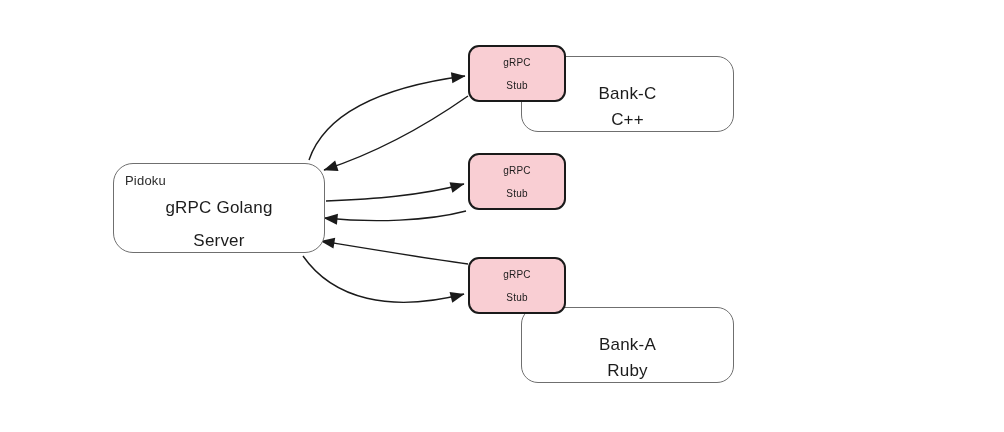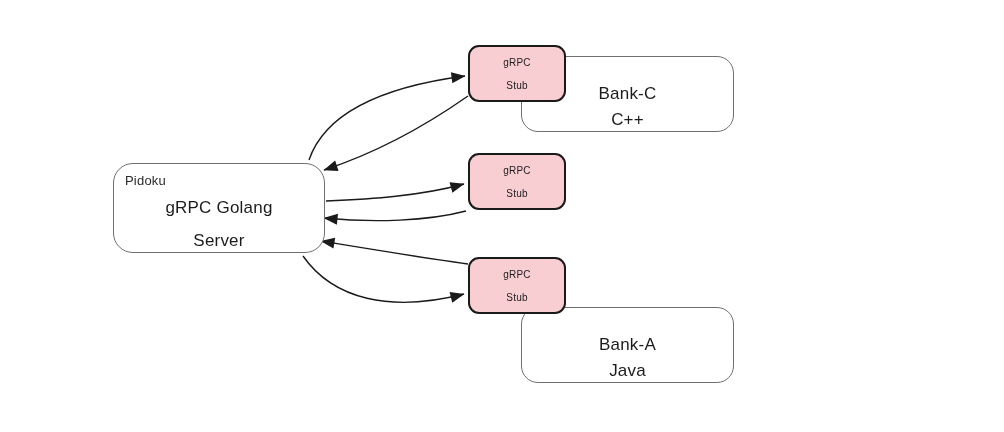--- a/index.html
+++ b/index.html
@@ -107,21 +107,21 @@
     <span class="node-title">gRPC Golang</span>
     <span class="node-sub">Server</span>
   </div>
 
   <div class="node bank-node bank-c">
     <span class="node-title">Bank-C</span>
     <span class="node-sub">C++</span>
   </div>
   <div class="node bank-node bank-a">
     <span class="node-title">Bank-A</span>
-    <span class="node-sub">Java</span>
+    <span class="node-sub">Ruby</span>
   </div>
 
   <div class="stub-node stub-c">
     <span>gRPC</span>
     <span>Stub</span>
   </div>
   <div class="stub-node stub-b">
     <span>gRPC</span>
     <span>Stub</span>
   </div>

